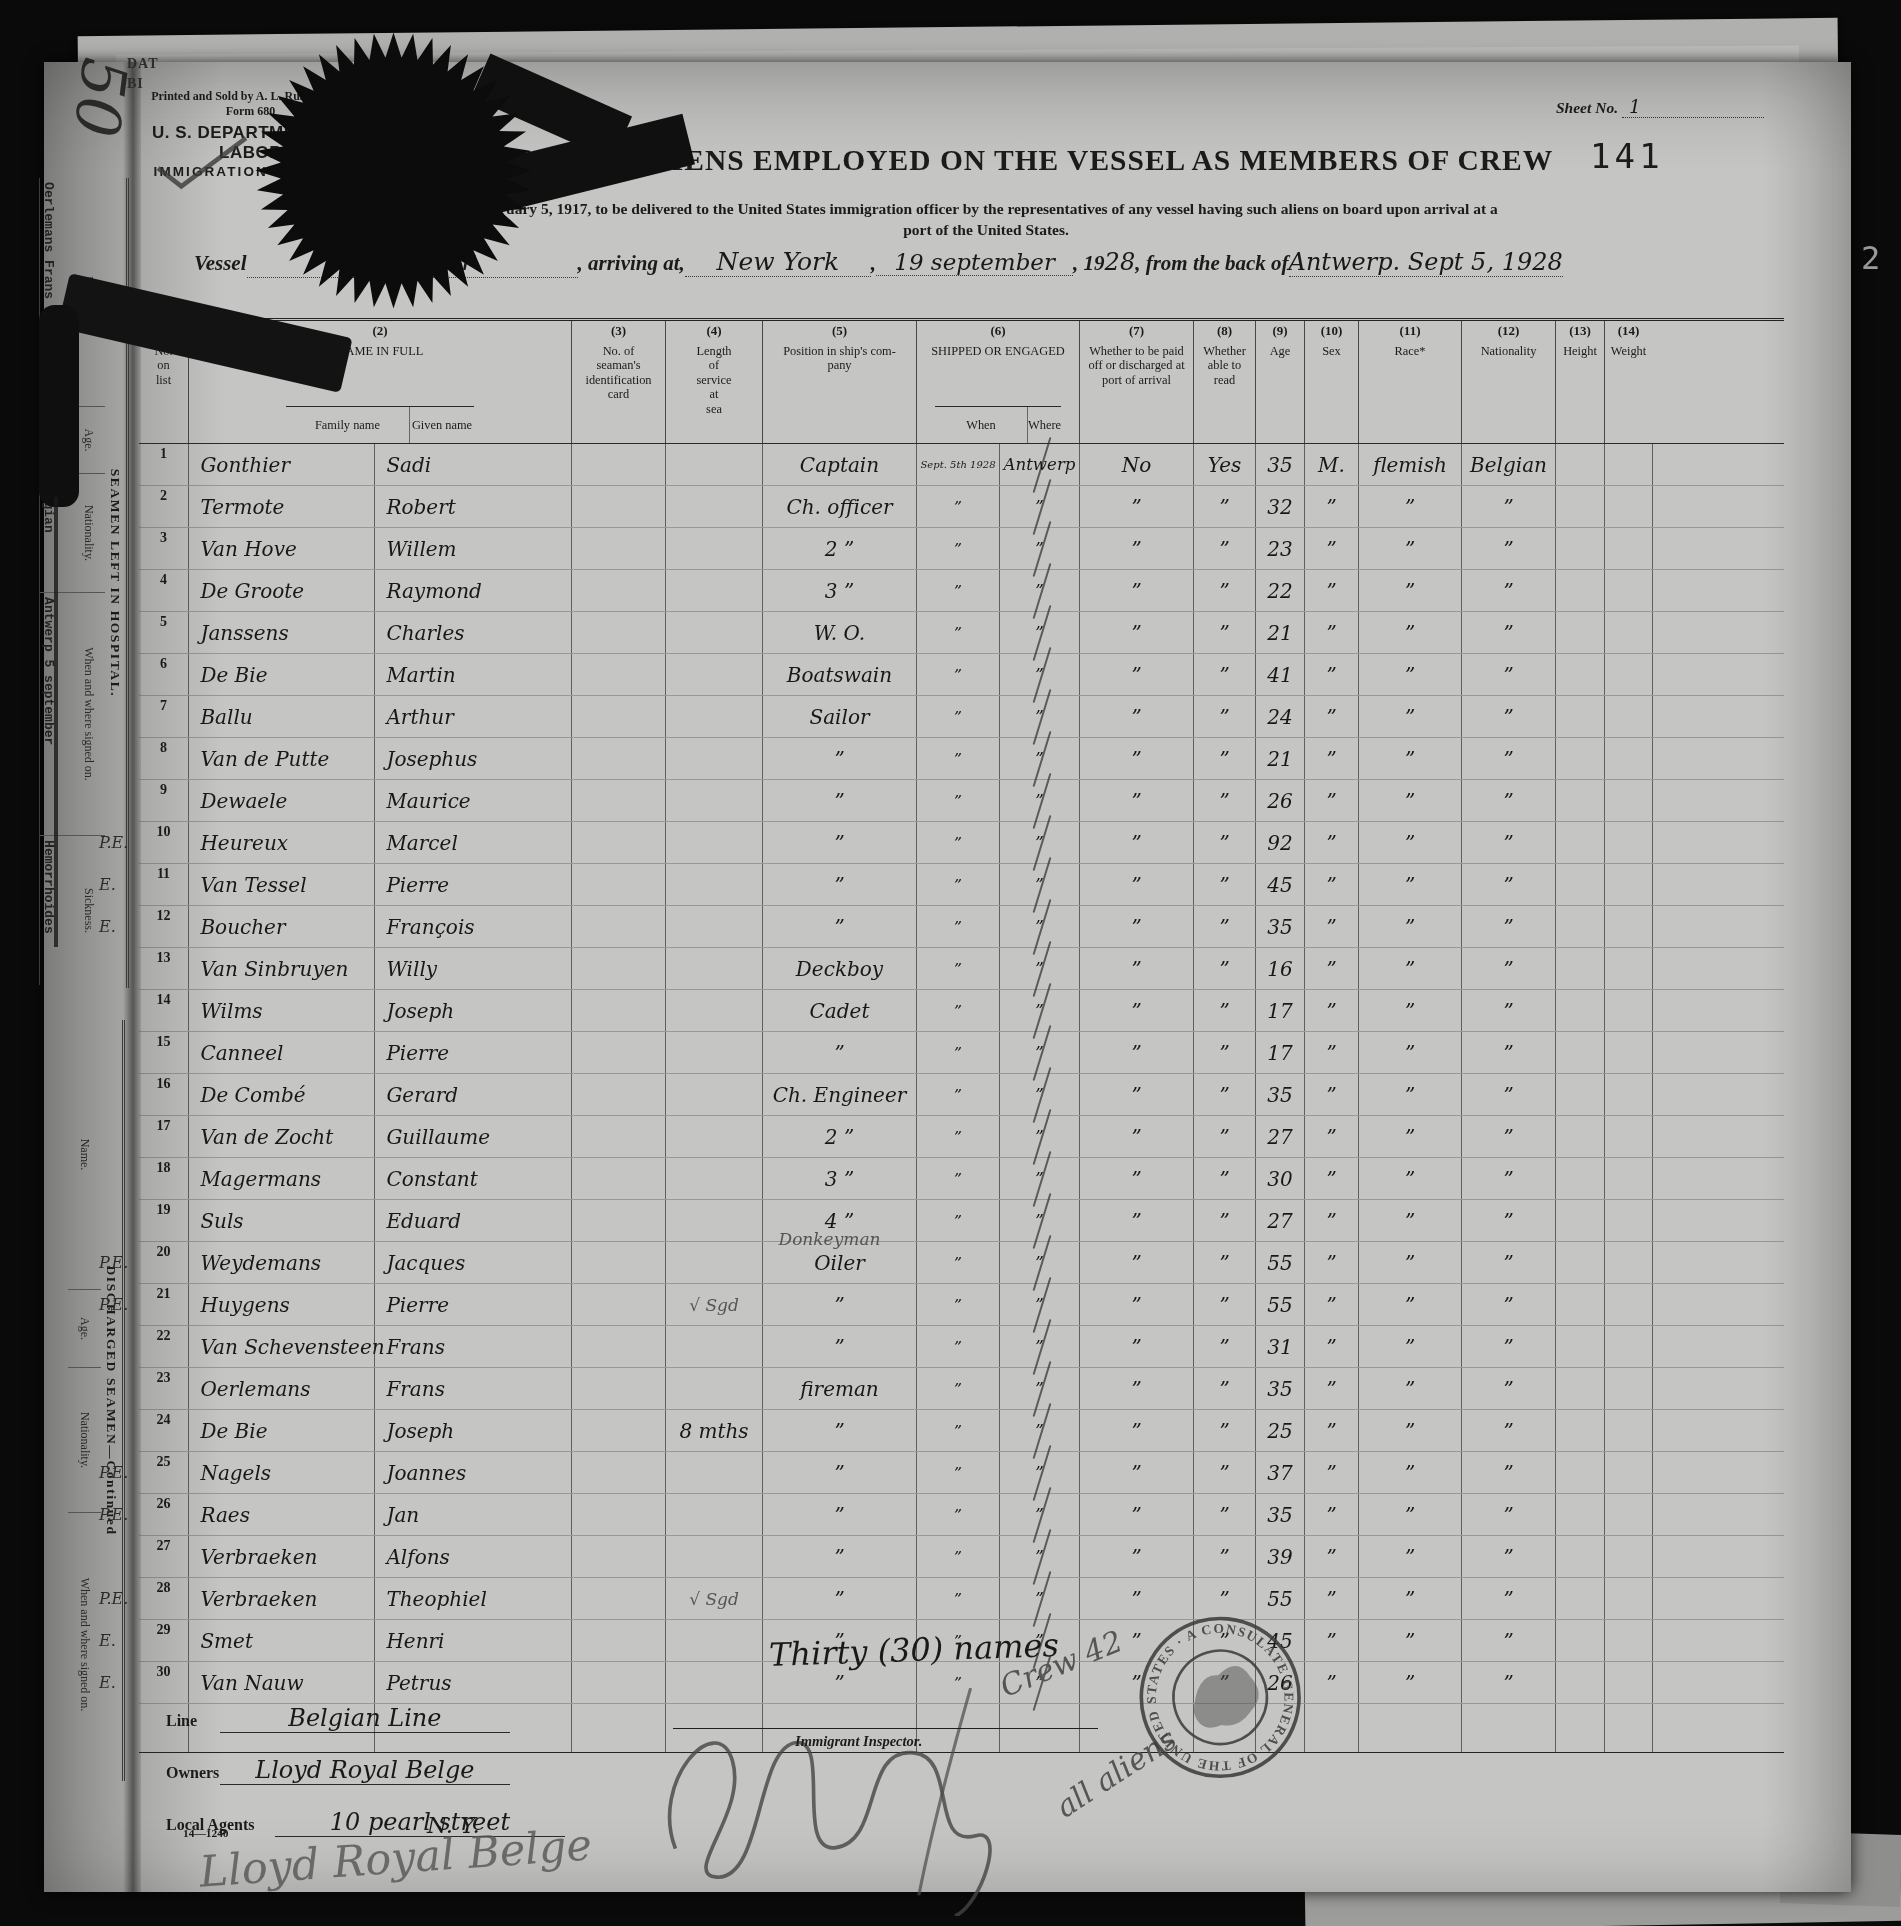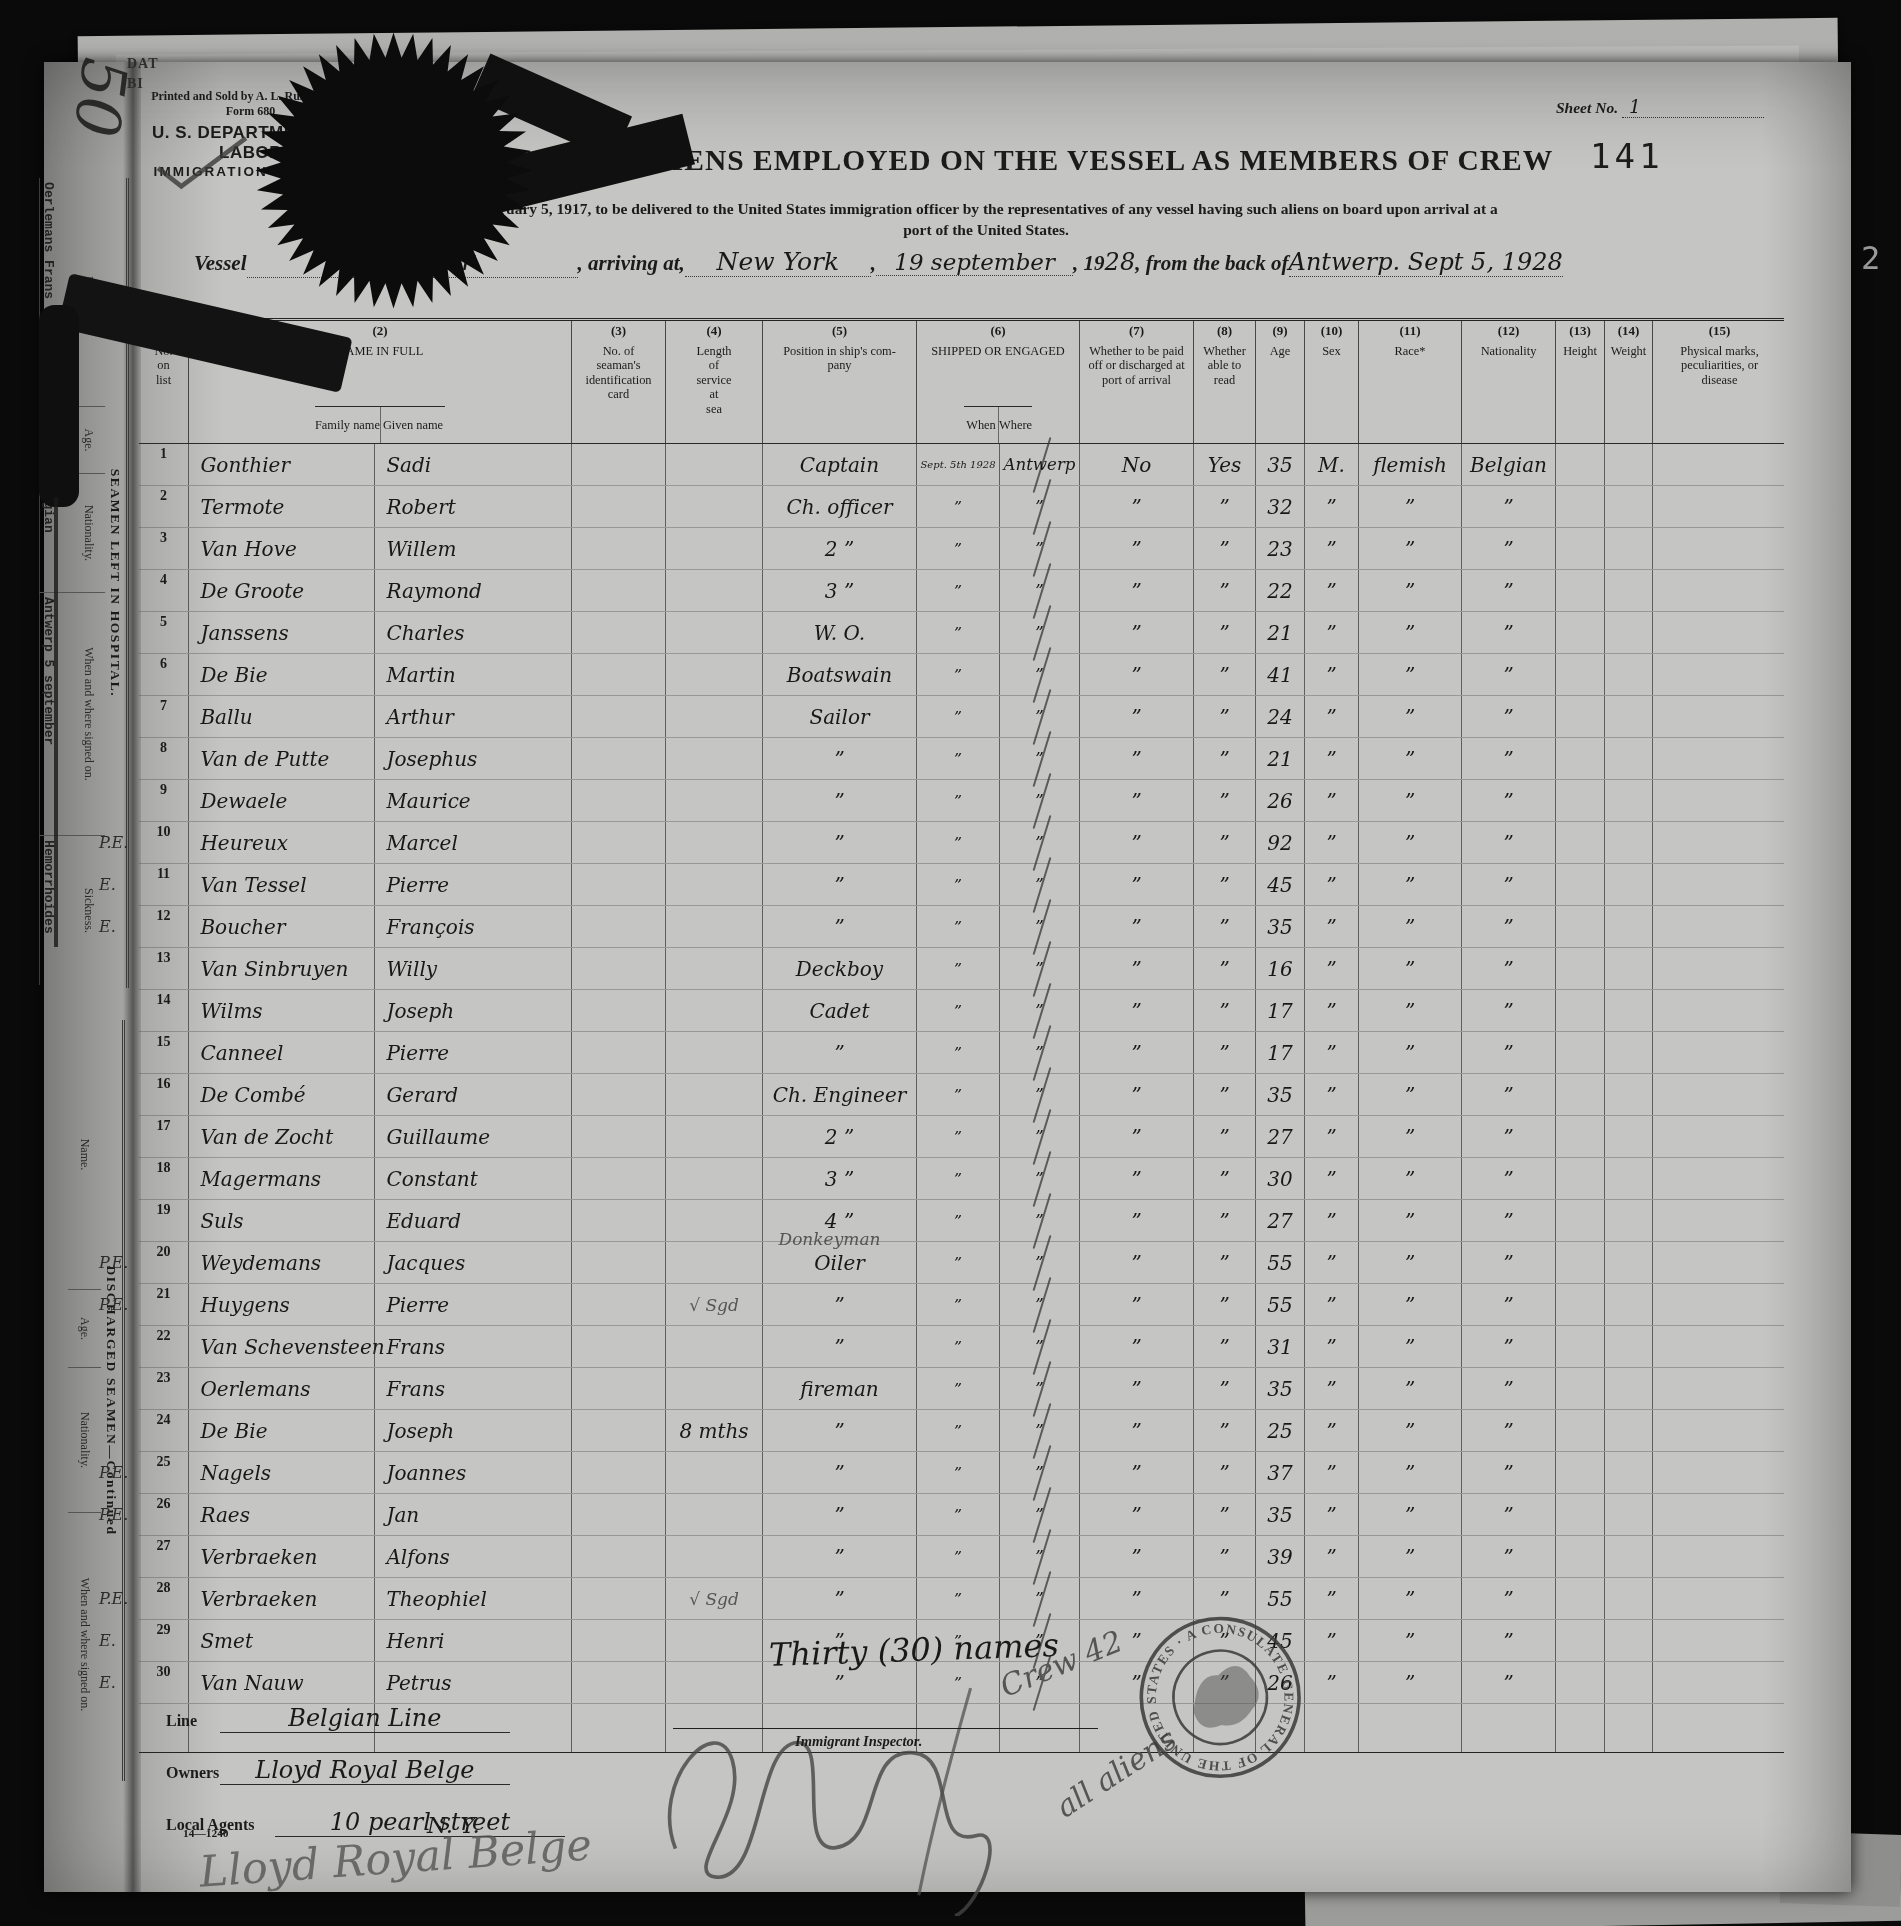--- a/index.html
+++ b/index.html
@@ -76,21 +76,21 @@
   .mtable{left:95px;top:256px;width:1645px;border-top:3.1px double #232323;border-bottom:1.6px solid #232323;}
   .thead{display:grid;grid-template-columns:var(--cols);border-bottom:1.3px solid #2a2a2a;height:122px;}
   .th{border-left:0.9px solid rgba(40,40,40,.8);display:flex;flex-direction:column;align-items:center;
       font-size:12.4px;line-height:14.5px;text-align:center;padding-top:3.1px;}
   .th:first-child{border-left:none;}
   .th .num{font-size:13px;font-weight:bold;margin-bottom:5.2px;}
   .th .lbl{white-space:pre-line;}
   .thgroup{padding:3.1px 0 0 0;display:flex;flex-direction:column;}
   .thgroup .top{flex:1;display:flex;flex-direction:column;align-items:center;}
   .thgroup .sub{display:grid;grid-template-columns:1fr 1fr;border-top:1px solid #2a2a2a;height:36px;}
-  .thgroup .sub div{display:flex;align-items:center;justify-content:center;border-left:0.8px solid rgba(40,40,40,.6);}
+  .thgroup .sub div{display:flex;align-items:center;justify-content:center;border-left:0.8px solid rgba(40,40,40,.6);margin-left:29px;}
   .thgroup .sub div:first-child{border-left:none;}
   .tbody{}
   .trow{display:grid;grid-template-columns:var(--cols);height:41px;position:relative;
         border-bottom:0.6px solid rgba(70,70,70,.35);}
   .td{border-left:0.9px solid rgba(40,40,40,.65);display:flex;align-items:center;justify-content:center;
       font-size:17.6px;overflow:visible;position:relative;}
   .td:first-child{border-left:none;}
   .td.name{justify-content:flex-start;padding-left:11.4px;}
   .td .hwv{font-family:"DejaVu Serif",serif;font-style:italic;font-size:20px;color:#181818;white-space:nowrap;}
   .td.num{font-size:14px;font-weight:bold;align-items:flex-start;padding-top:2.1px;}
@@ -295,26 +295,20 @@
             <div class="lbl">Nationality</div>
         </div>
         <div class="th">
           <div class="num">(13)</div>
             <div class="lbl">Height</div>
         </div>
         <div class="th">
           <div class="num">(14)</div>
             <div class="lbl">Weight</div>
         </div>
-        <div class="th">
-          <div class="num">(15)</div>
-            <div class="lbl">Physical marks,
-peculiarities, or
-disease</div>
-        </div>
       </div>
       <div class="tbody">
   <div class="trow">
     <div class="td num">1</div>
     <div class="td name">
               <span class="hwv">Gonthier</span>
             </div>
     <div class="td name">
               <span class="hwv">Sadi</span>
             </div>

